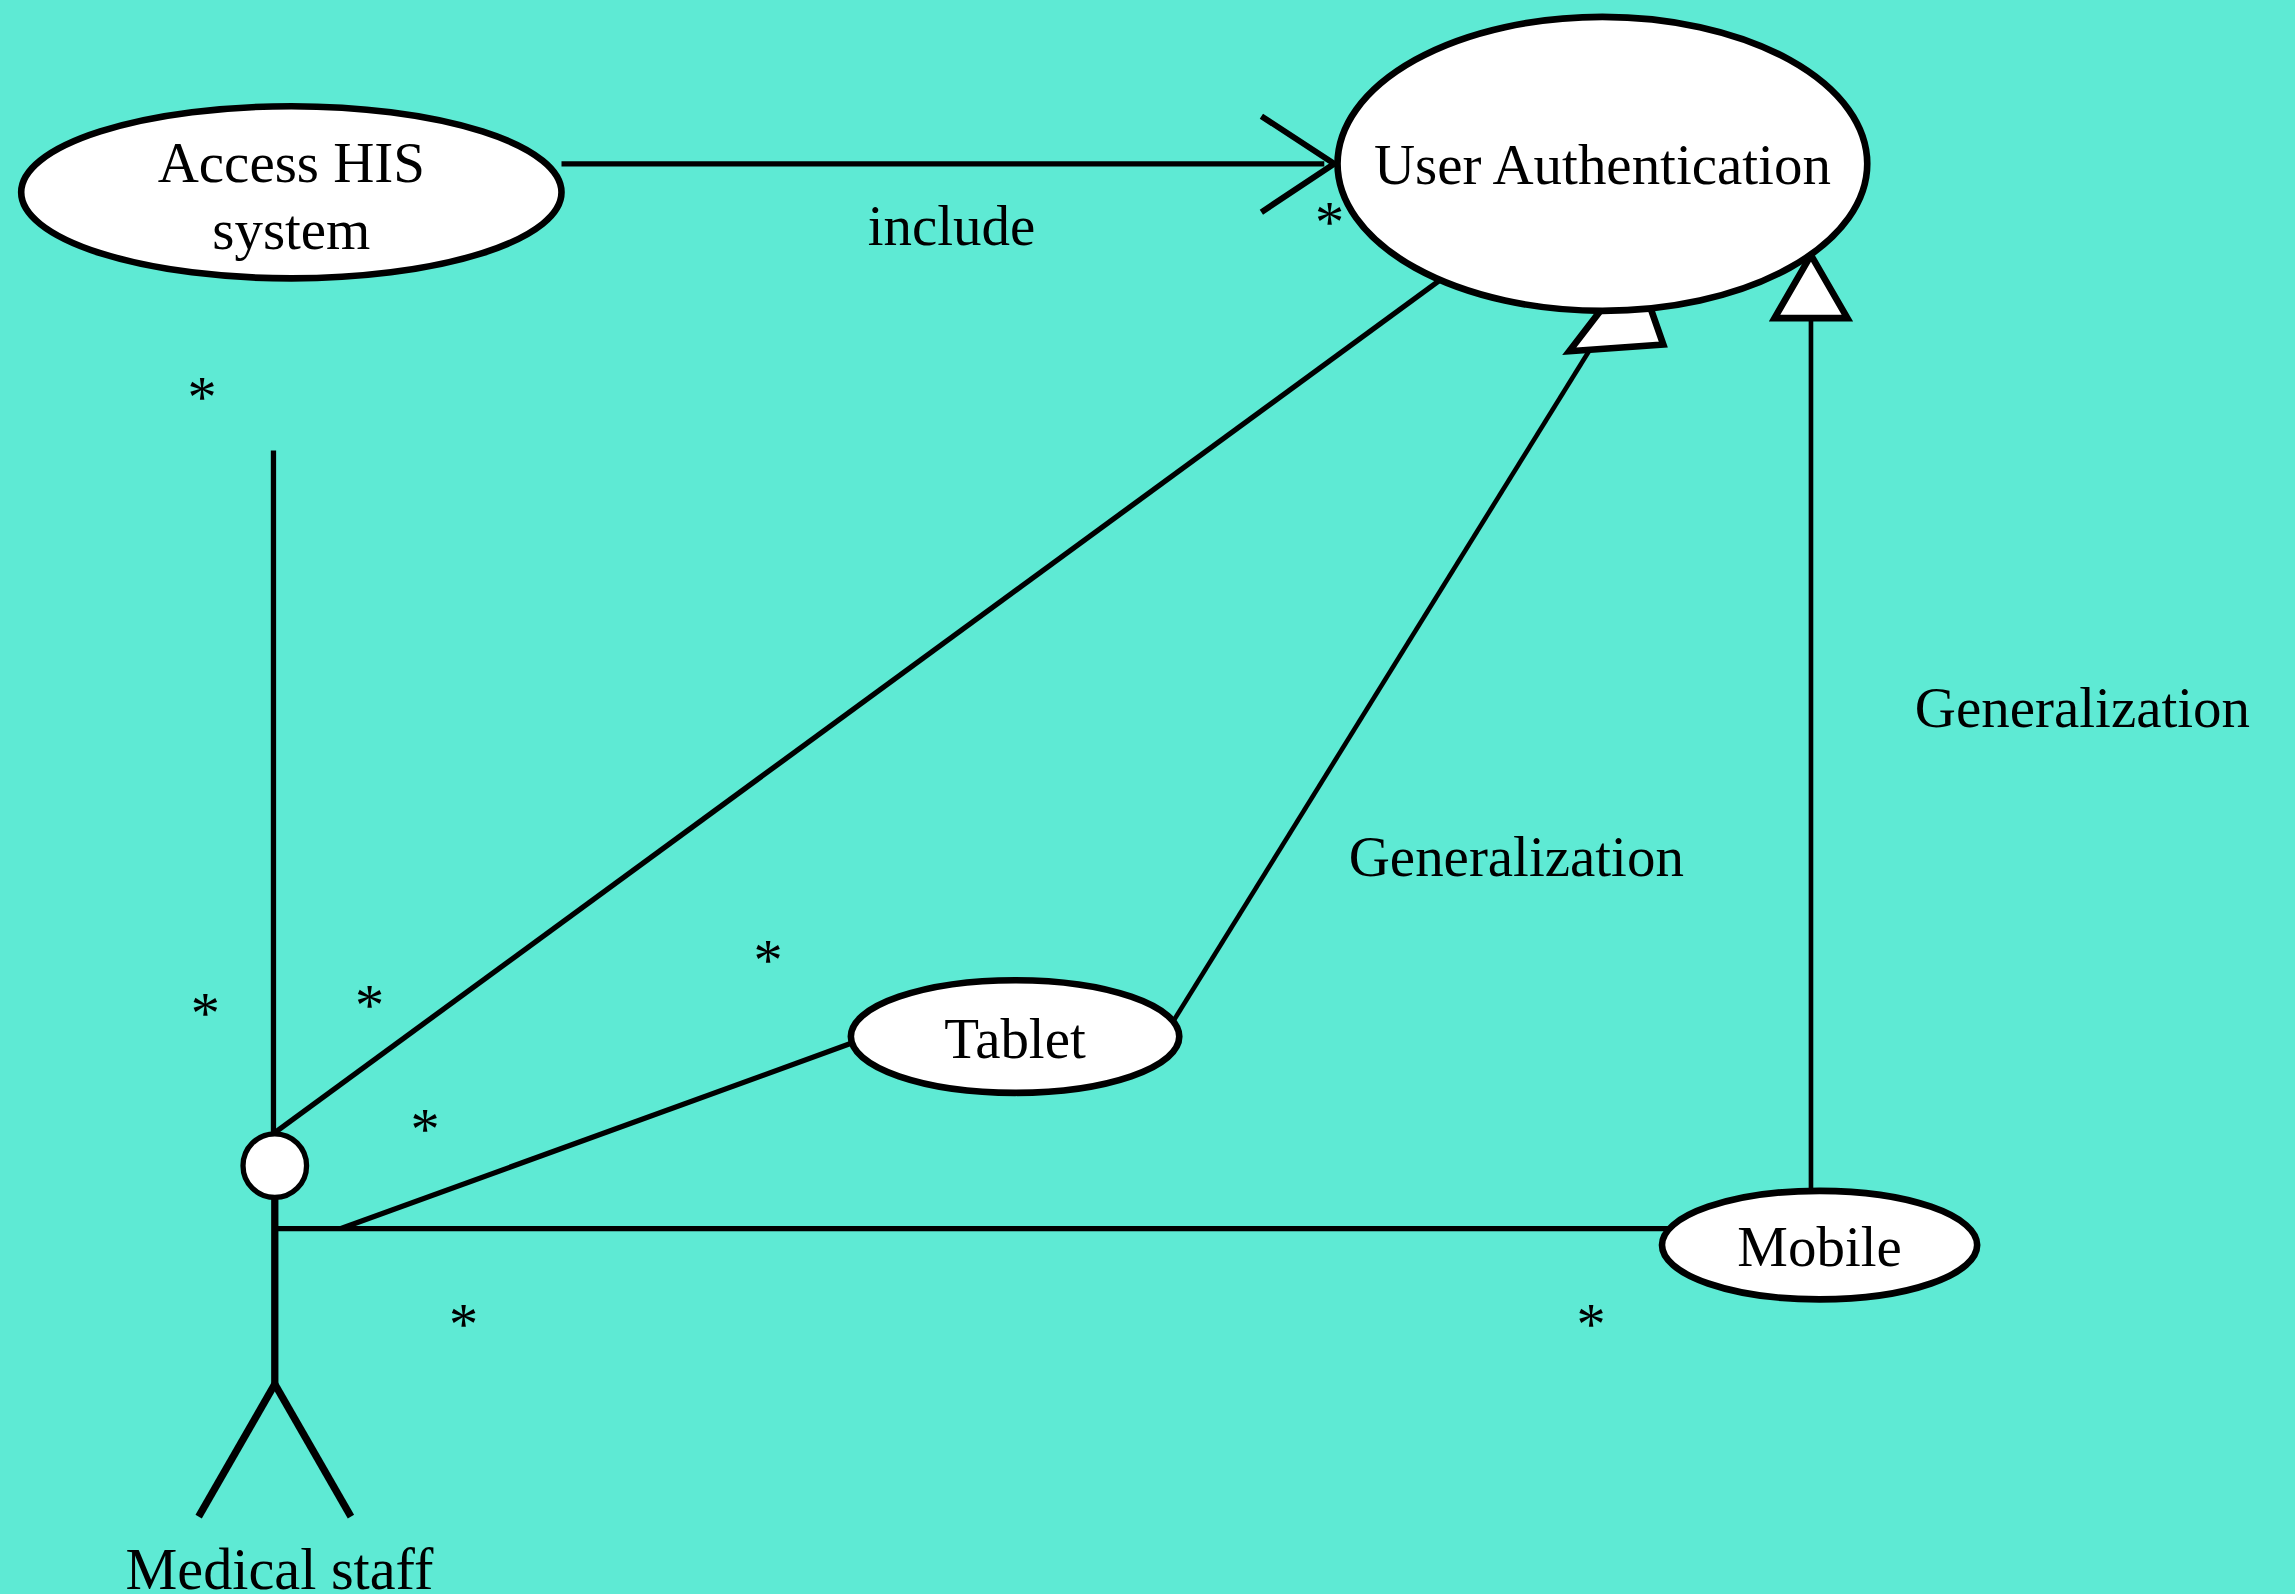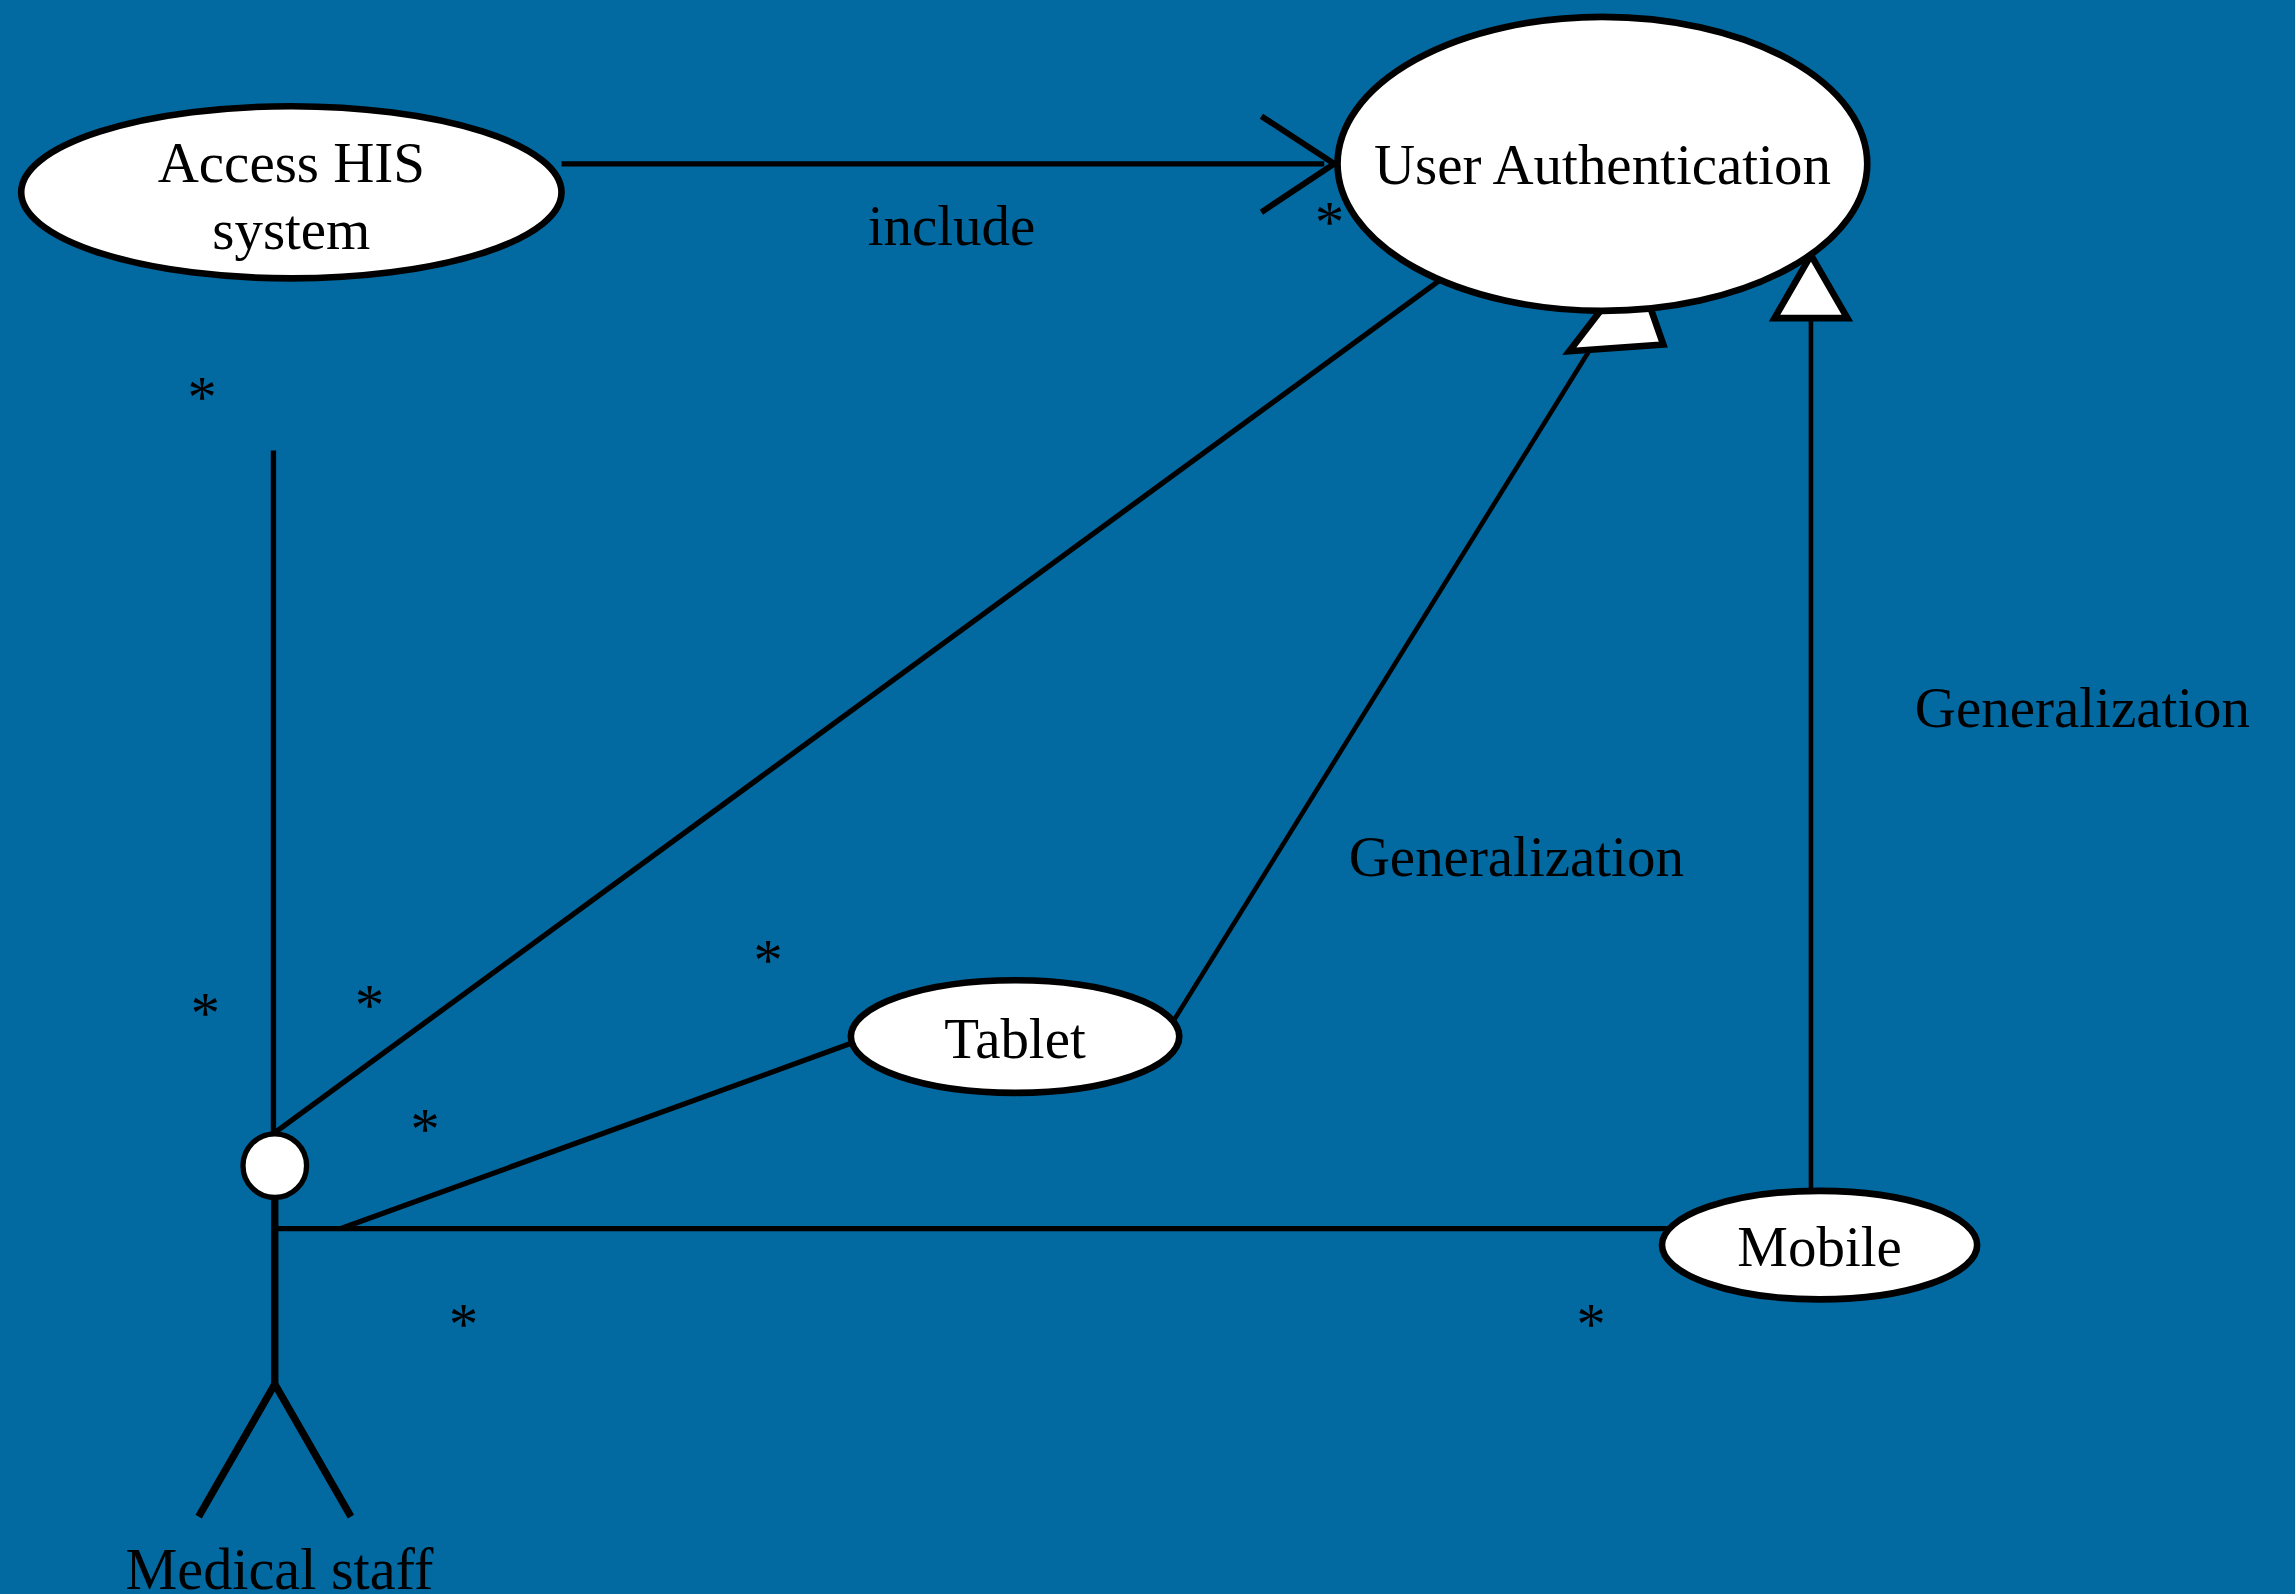--- a/index.html
+++ b/index.html
@@ -8,21 +8,21 @@
     padding: 0;
     background: #ffffff;
   }
   body {
     font-family: "Liberation Serif", "DejaVu Serif", serif;
   }
   #diagram-root {
     position: relative;
     width: 2295px;
     height: 1595px;
-    background: #0369a1;
+    background: #5eead4;
     overflow: hidden;
   }
   svg#uml-canvas {
     display: block;
     width: 2295px;
     height: 1595px;
   }
   .node-shape {
     fill: #ffffff;
     stroke: #000000;

